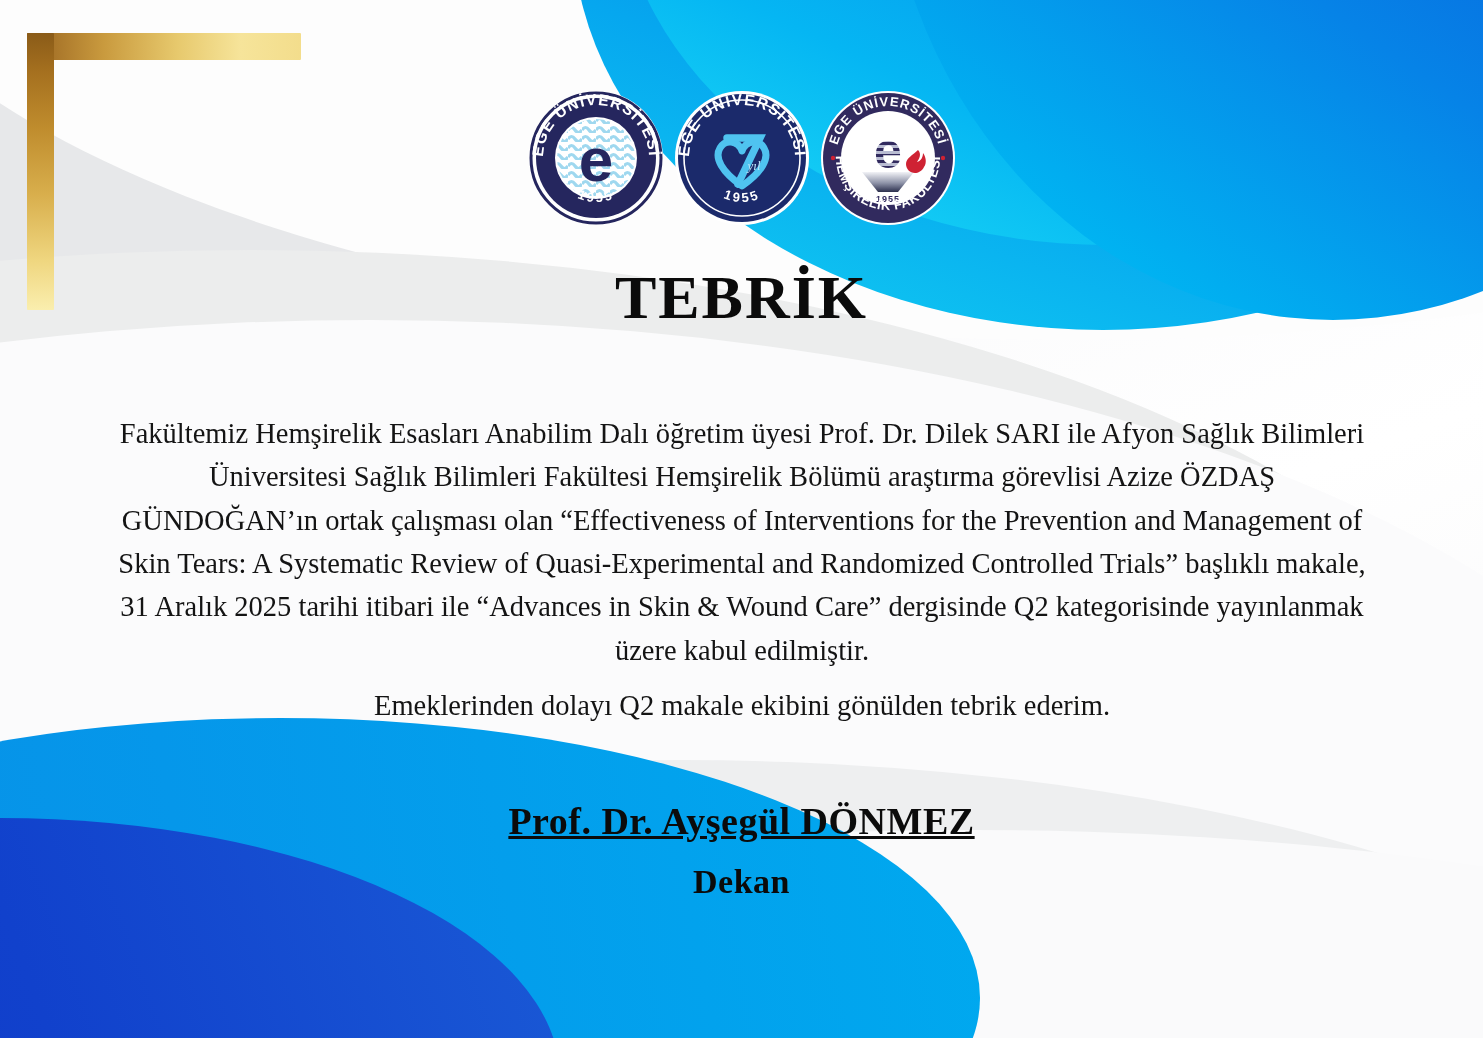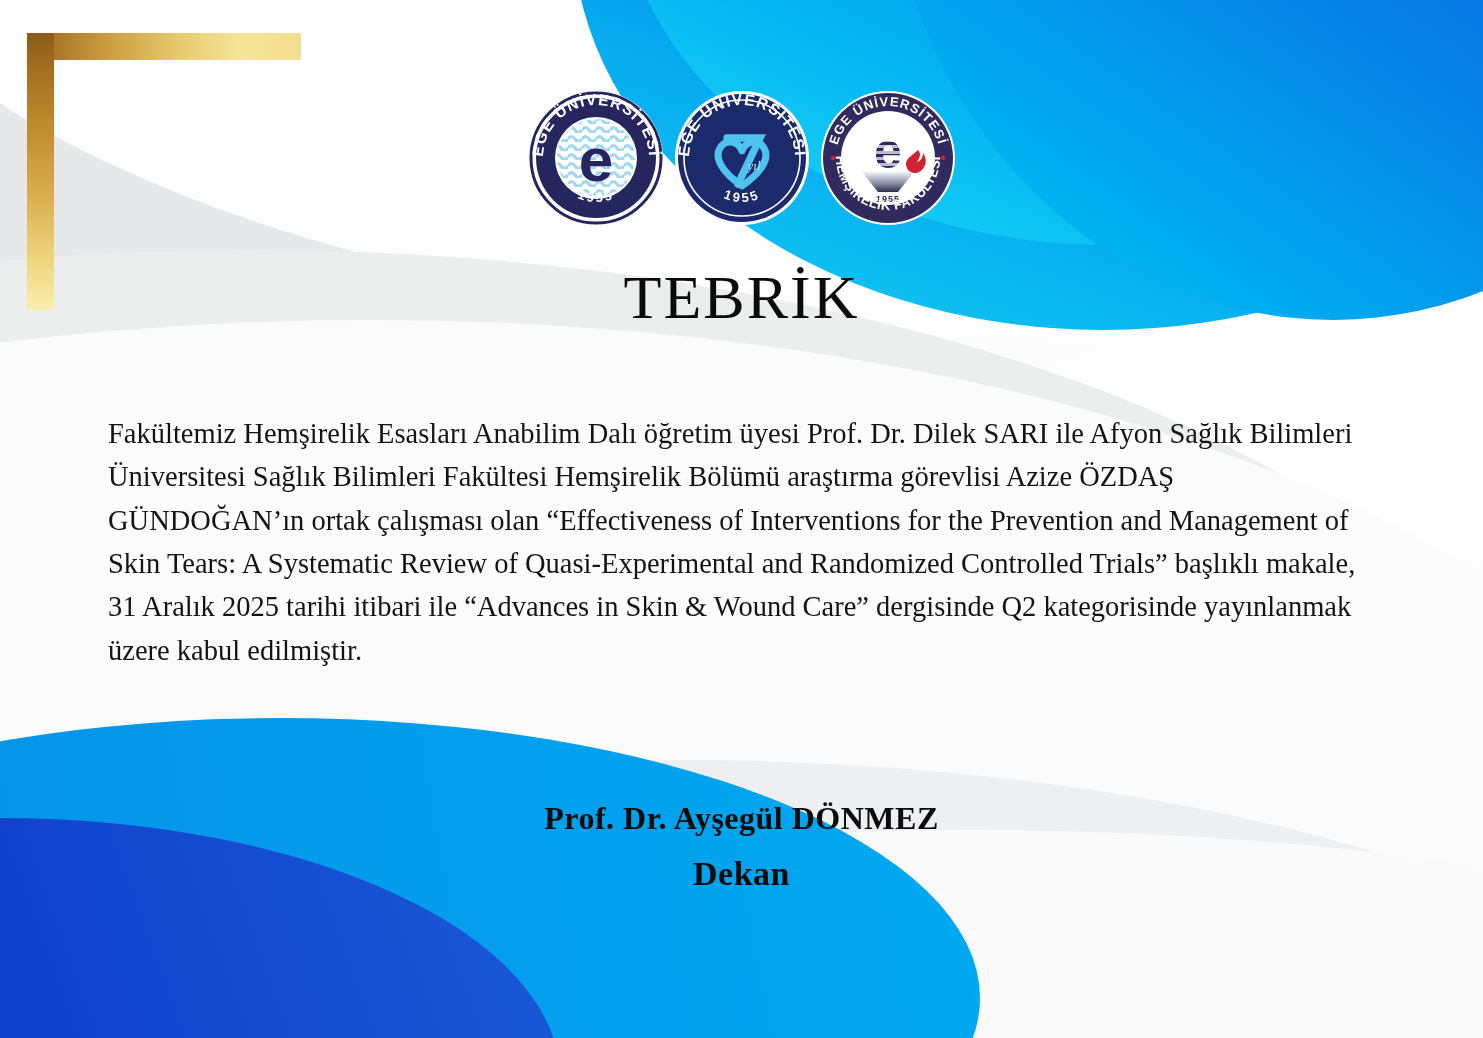--- a/index.html
+++ b/index.html
@@ -125,31 +125,32 @@
     gap: 6px;
   }
   .logo { position: relative; }
   .logo svg { display: block; }
 
   .title {
     position: absolute;
     top: 265px; left: 0; right: 0;
     text-align: center;
     font-size: 62px;
-    font-weight: normal;
+    font-weight: bold;
     letter-spacing: 2px;
     color: #0b0b0b;
     line-height: 1.05;
   }
 
   .body-text {
     position: absolute;
     top: 412px;
     left: 108px;
     width: 1268px;
+    text-align: center;
     font-size: 28.5px;
     line-height: 1.52;
     color: #141414;
   }
 
   .thanks-line {
     position: absolute;
     top: 684px;
     left: 108px;
     width: 1268px;
@@ -160,24 +161,25 @@
   }
 
   .signature {
     position: absolute;
     top: 798px;
     left: 0; right: 0;
     text-align: center;
     color: #0b0b0b;
   }
   .sig-name {
-    font-size: 32px;
+    font-size: 38px;
     font-weight: bold;
     letter-spacing: 0.5px;
     line-height: 1.25;
+    text-decoration: underline;
   }
   .sig-role {
     font-size: 34px;
     font-weight: bold;
     letter-spacing: 0.5px;
     line-height: 1.3;
     margin-top: 14px;
   }
 </style>
 </head>
@@ -291,20 +293,21 @@
           </text>
         </svg>
       </div>
 
     </div>
 
     <div class="title">TEBRİK</div>
 
     <div class="body-text">Fakültemiz Hemşirelik Esasları Anabilim Dalı öğretim üyesi Prof. Dr. Dilek SARI ile Afyon Sağlık Bilimleri Üniversitesi Sağlık Bilimleri Fakültesi Hemşirelik Bölümü araştırma görevlisi Azize ÖZDAŞ GÜNDOĞAN’ın ortak çalışması olan “Effectiveness of Interventions for the Prevention and Management of Skin Tears: A Systematic Review of Quasi-Experimental and Randomized Controlled Trials” başlıklı makale, 31 Aralık 2025 tarihi itibari ile “Advances in Skin &amp; Wound Care” dergisinde Q2 kategorisinde yayınlanmak üzere kabul edilmiştir.</div>
 
+    <div class="thanks-line">Emeklerinden dolayı Q2 makale ekibini gönülden tebrik ederim.</div>
 
     <div class="signature">
       <div class="sig-name">Prof. Dr. Ayşegül DÖNMEZ</div>
       <div class="sig-role">Dekan</div>
     </div>
 
   </div>
 </div>
 
 </body></html>

